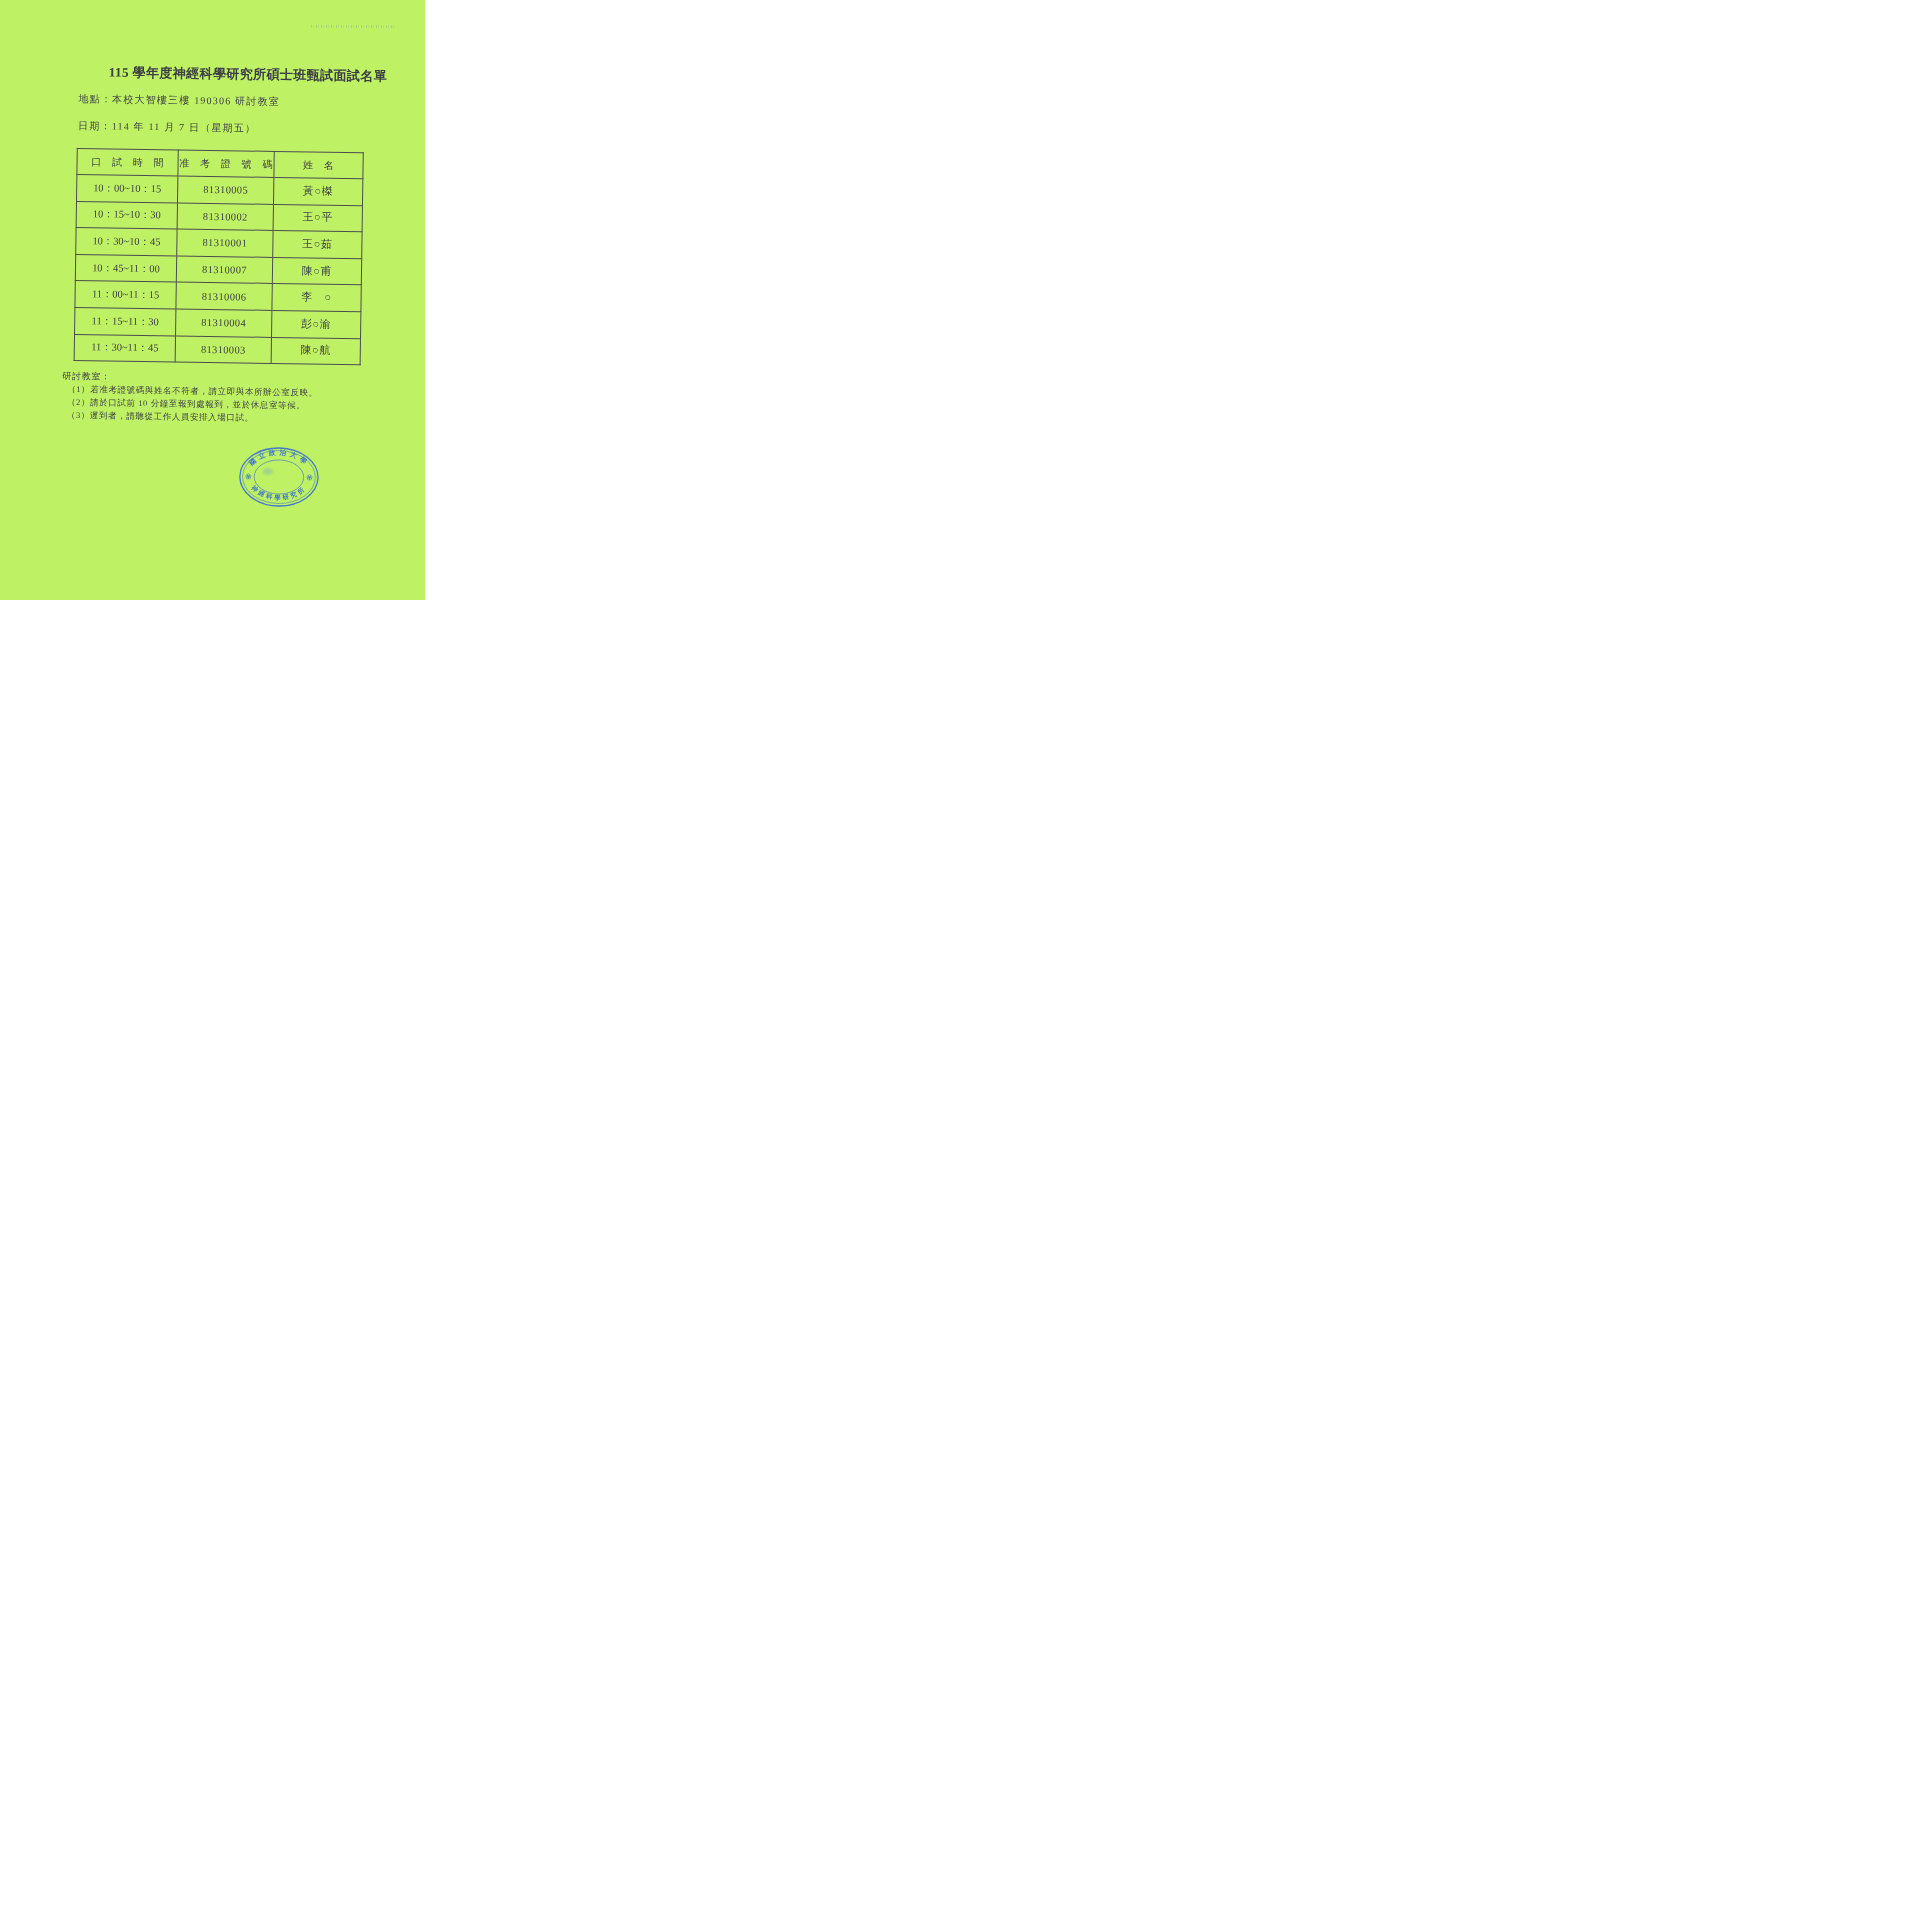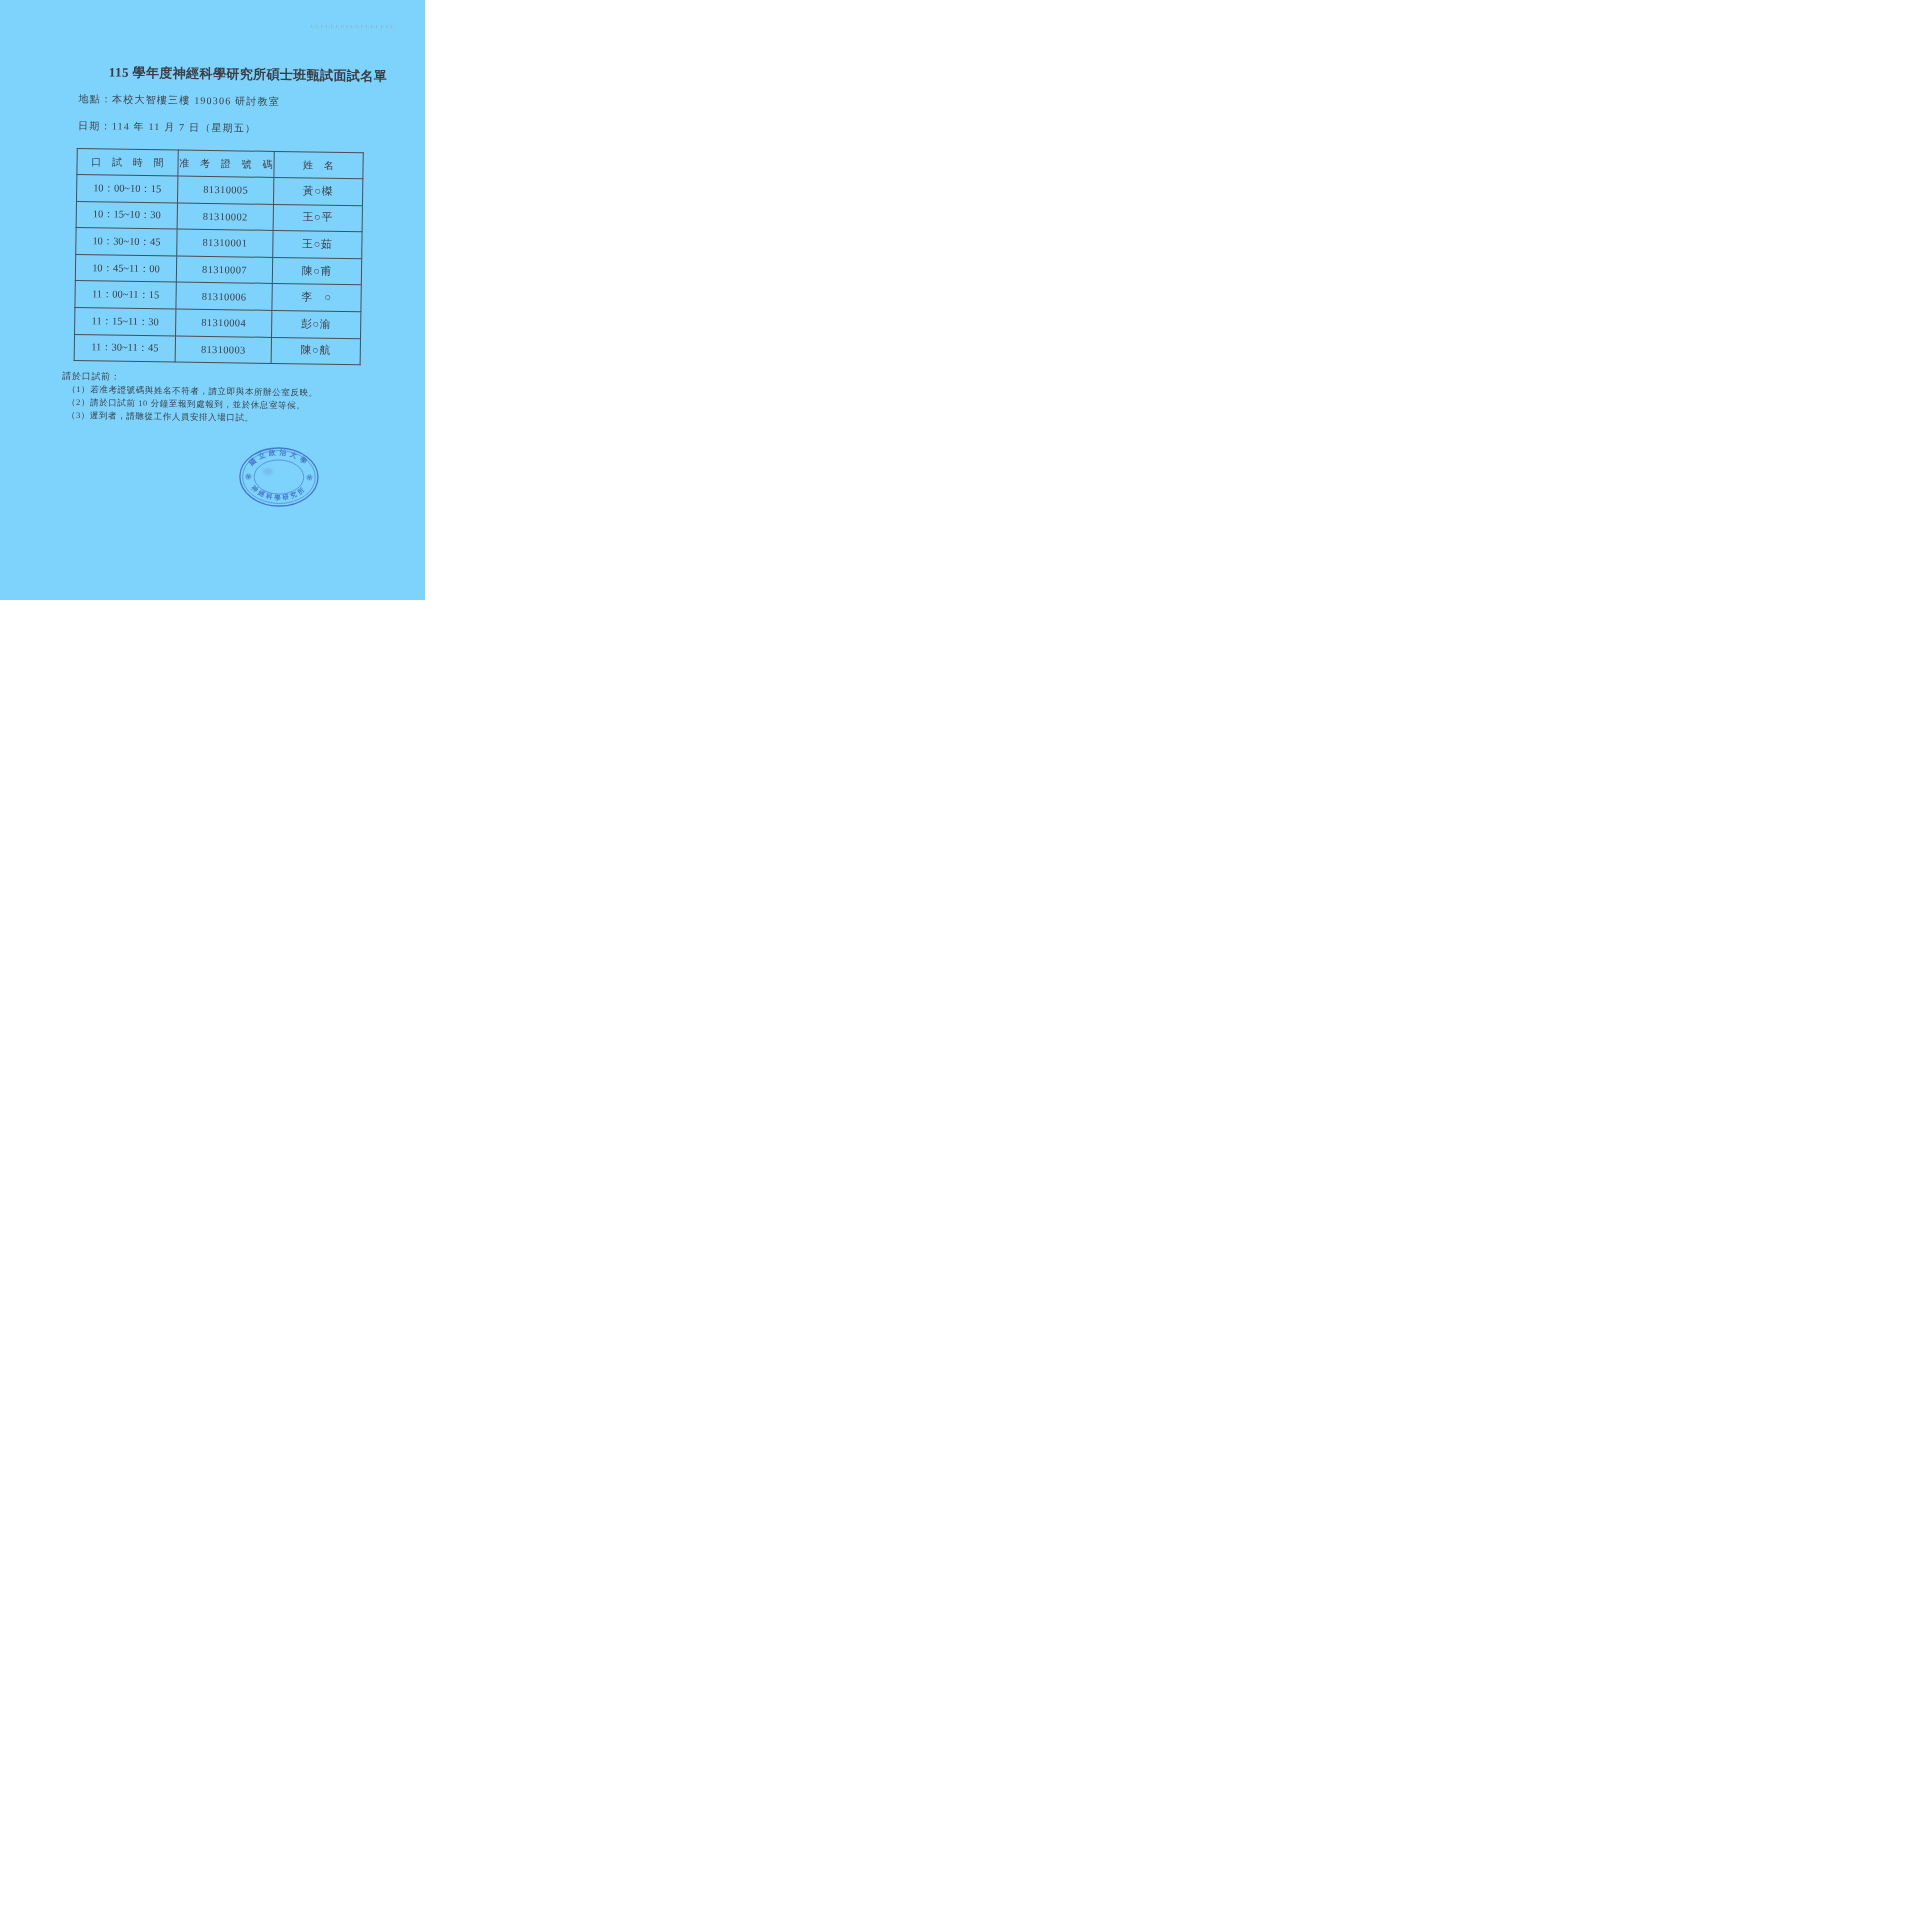--- a/index.html
+++ b/index.html
@@ -1,19 +1,19 @@
 <!DOCTYPE html>
 <html style="font-size:6.2px"><head>
 <meta charset="utf-8">
 <style>
   html,body{margin:0;padding:0;background:#ffffff;}
   .page{
     position:relative;
     width:425px;height:600px;
-    background:#7dd3fc;
+    background:#bef264;
     overflow:hidden;
     font-family:"Liberation Serif","DejaVu Serif",serif;
     color:#3d3d44;
   }
   .tilt{
     position:absolute;inset:0;
     transform:rotate(0.85deg);
     transform-origin:50% 45%;
   }
   .doc-title{
@@ -125,21 +125,21 @@
         <td class="t-name">彭○渝</td>
       </tr>
       <tr class="datarow">
         <td class="t-time">11：30~11：45</td>
         <td class="t-ticket">81310003</td>
         <td class="t-name">陳○航</td>
       </tr>
     </tbody>
       </table>
 
-    <div class="notes-title">請於口試前：</div>
+    <div class="notes-title">研討教室：</div>
     <div class="note-item n1">（1）若准考證號碼與姓名不符者，請立即與本所辦公室反映。</div>
     <div class="note-item n2">（2）請於口試前 10 分鐘至報到處報到，並於休息室等候。</div>
     <div class="note-item n3">（3）遲到者，請聽從工作人員安排入場口試。</div>
 
     <svg class="stamp" viewBox="0 0 212 160" xmlns="http://www.w3.org/2000/svg" xmlns:xlink="http://www.w3.org/1999/xlink">
       <defs>
         <path id="arcTop" d="M 26 80 A 79 57 0 0 1 186 80" fill="none"></path>
         <path id="arcBottom" d="M 24 80 A 81 58 0 0 0 188 80" fill="none"></path>
         <filter id="blurSmudge" x="-50%" y="-50%" width="200%" height="200%">
           <feGaussianBlur stdDeviation="2.6"></feGaussianBlur>

